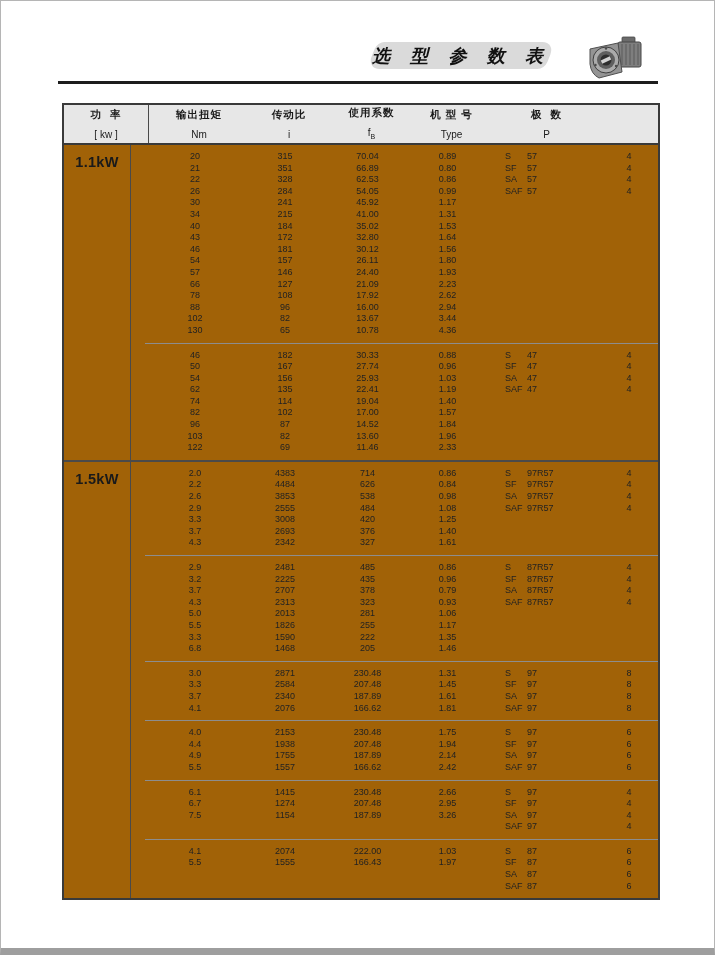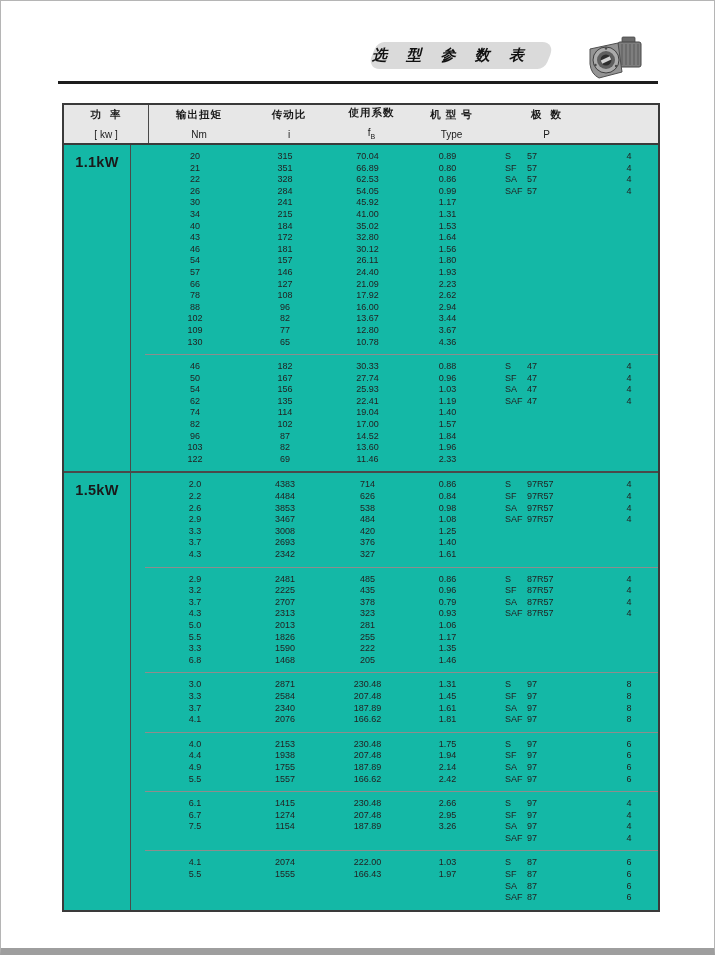--- a/index.html
+++ b/index.html
@@ -6,31 +6,31 @@
   html,body { width: 715px; height: 955px; background: #ffffff; overflow: hidden;
     font-family: "Liberation Sans", sans-serif; color: #1a1a1a; position: relative; }
 
   .page-frame { position: absolute; inset: 0; border: 1px solid #b5b5b5;
     border-bottom: 7px solid #9e9e9e; pointer-events: none; z-index: 5; }
 
   
   .title-banner { position: absolute; left: 372px; top: 42px; width: 178px; height: 27px; }
   .title-banner .bg { position: absolute; inset: 0; background: #dadada;
     transform: skewX(-22deg); border-radius: 7px 13px 7px 13px; }
-  .title-banner .txt { position: relative; width: 100%; text-align: left; line-height: 27px;
+  .title-banner .txt { position: relative; width: 100%; text-align: right; line-height: 27px;
     font-family: "DejaVu Serif", serif; font-style: italic; font-weight: bold;
-    font-size: 15px; letter-spacing: 7px; color: #111; white-space: nowrap; }
+    font-size: 18px; letter-spacing: 7px; color: #111; white-space: nowrap; }
 
   .motor-wrap { position: absolute; left: 585px; top: 34px; width: 62px; height: 48px; }
 
   .head-rule { position: absolute; left: 58px; top: 81px; width: 600px; height: 3px; background: #1d1d1d; }
 
   
   .sel-table { position: absolute; left: 62px; top: 103px; width: 598px;
-    border: 2px solid #3a3a3a; background: #14b8a6; }
+    border: 2px solid #3a3a3a; background: #a16207; }
 
   .thead { display: flex; background: #e7e7e7; border-bottom: 2px solid #3a3a3a; height: 40px; }
   .th-power { width: 85px; border-right: 1px solid #4a4a4a; display: flex;
     flex-direction: column; justify-content: center; align-items: center; }
   .th-data { flex: 1; display: grid; grid-template-columns: 100px 80px 85px 75px 115px 54px; }
   .th-cell { display: flex; flex-direction: column; justify-content: center; align-items: center; }
   .th-l1 { font-size: 10.5px; font-weight: 600; letter-spacing: 1px; line-height: 15px; white-space: pre; }
   .th-l2 { font-size: 10px; line-height: 13px; white-space: pre; margin-top: 6px; }
   .th-l2 sub { font-size: 7px; }
 
@@ -204,26 +204,20 @@
     <div>16.00</div>
     <div>2.94</div>
   </div>
               <div class="nrow">
     <div>102</div>
     <div>82</div>
     <div>13.67</div>
     <div>3.44</div>
   </div>
               <div class="nrow">
-    <div>109</div>
-    <div>77</div>
-    <div>12.80</div>
-    <div>3.67</div>
-  </div>
-              <div class="nrow">
     <div>130</div>
     <div>65</div>
     <div>10.78</div>
     <div>4.36</div>
   </div>
             </div>
     <div class="block-types">
               <div class="tline">
     <div class="t-prefix">S</div>
     <div class="t-num">57</div>
@@ -346,21 +340,21 @@
     <div>0.84</div>
   </div>
               <div class="nrow">
     <div>2.6</div>
     <div>3853</div>
     <div>538</div>
     <div>0.98</div>
   </div>
               <div class="nrow">
     <div>2.9</div>
-    <div>3467</div>
+    <div>2555</div>
     <div>484</div>
     <div>1.08</div>
   </div>
               <div class="nrow">
     <div>3.3</div>
     <div>3008</div>
     <div>420</div>
     <div>1.25</div>
   </div>
               <div class="nrow">

